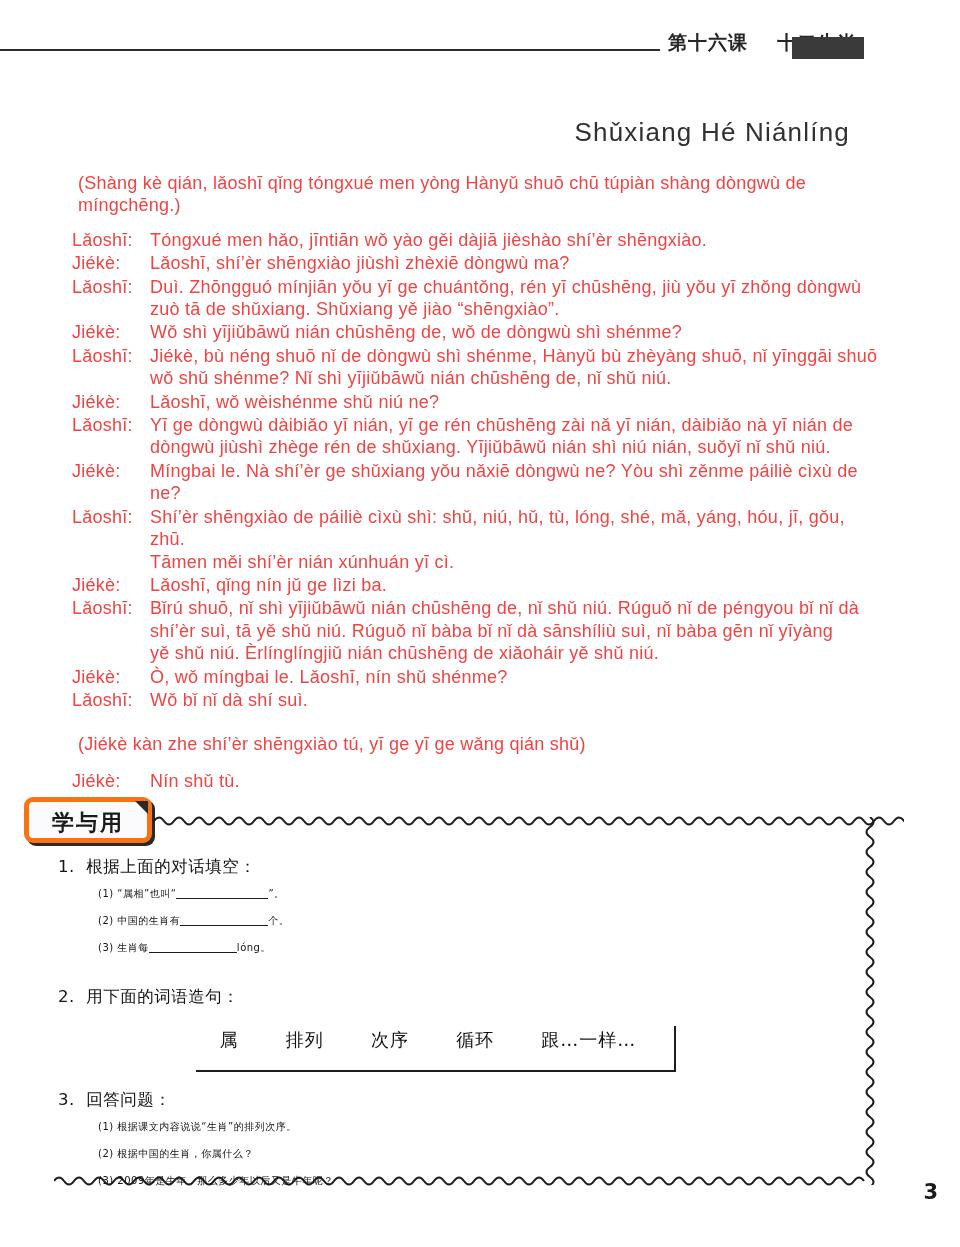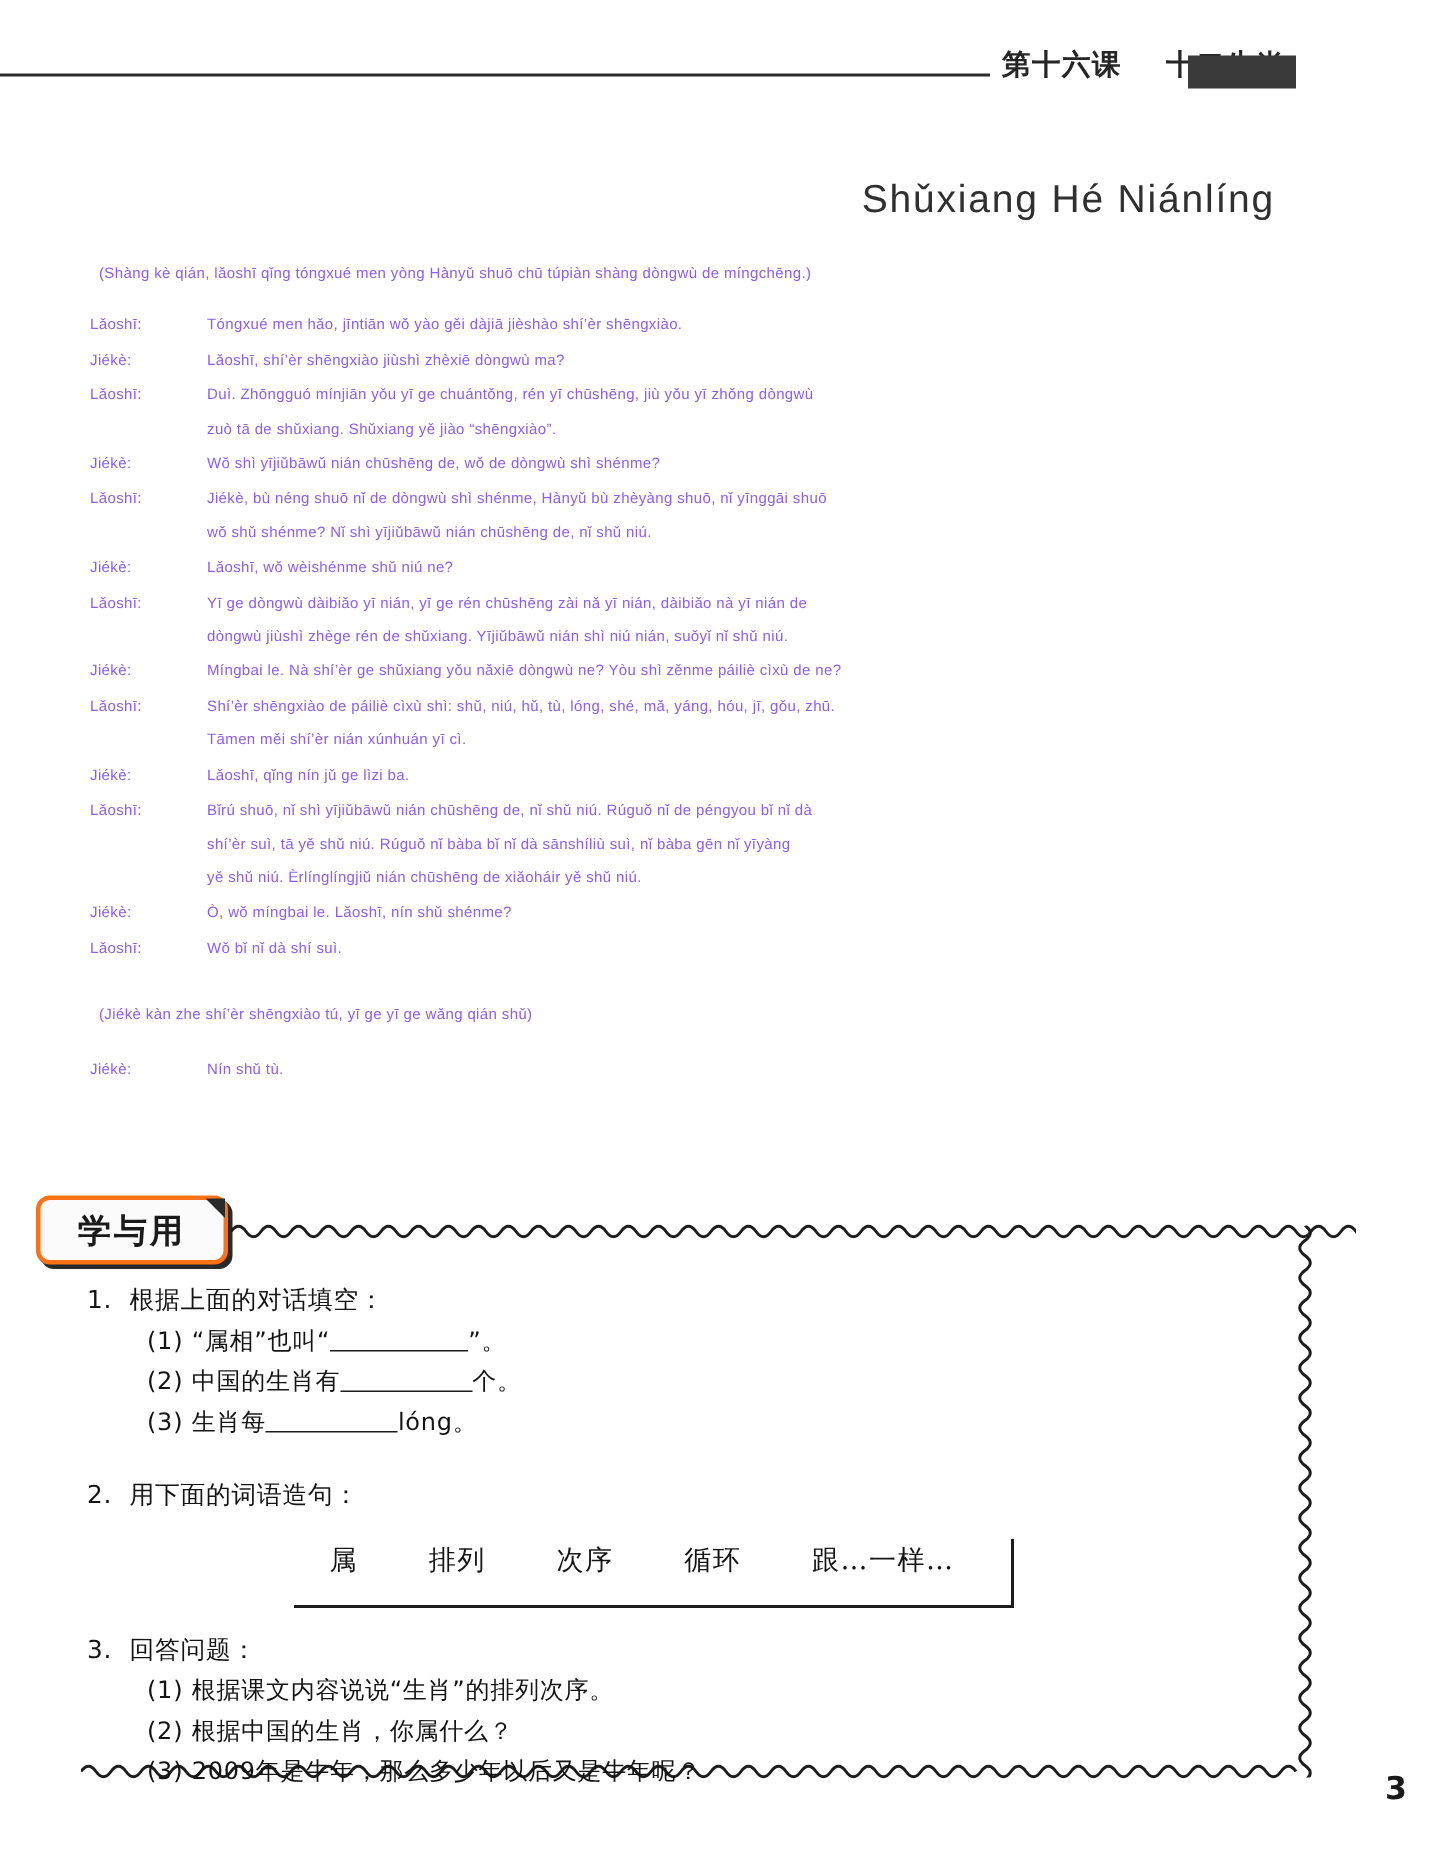--- a/index.html
+++ b/index.html
@@ -61,25 +61,25 @@
     font-size: 26px;
     letter-spacing: 1.2px;
     color: #303030;
     white-space: nowrap;
   }
 
   
   .dialogue {
     position: absolute;
     top: 172px;
-    left: 60px;
+    left: 72px;
     width: 810px;
-    font-size: 10px;
+    font-size: 18px;
     line-height: 22.4px;
-    color: #8b5cf6;
+    color: #ef4444;
     letter-spacing: 0.25px;
   }
   .stage {
     margin: 0 0 12px 6px;
     width: 795px;
   }
   .stage.second { margin-top: 22px; margin-bottom: 8px; }
   .turn {
     display: flex;
     align-items: flex-start;
@@ -107,21 +107,21 @@
     width: 880px;
     height: 420px;
   }
 
   .badge {
     position: absolute;
     left: 0;
     top: 2px;
     width: 128px;
     height: 46px;
-    border: 3px solid #f97316;
+    border: 5px solid #f97316;
     border-radius: 9px;
     box-sizing: border-box;
     background: #fbfbfb;
     box-shadow: 3px 3px 0 #2a2a2a;
   }
   .badge span {
     position: absolute;
     left: 0; right: 0;
     top: 6px;
     text-align: center;
@@ -171,21 +171,21 @@
     color: #141414;
   }
   .ex-block { margin-bottom: 6px; }
   .ex-head {
     font-size: 16.5px;
     line-height: 27px;
     letter-spacing: 0.5px;
     margin-left: 2px;
   }
   .ex-item {
-    font-size: 16px;
+    font-size: 10px;
     line-height: 27px;
     letter-spacing: 0.5px;
     margin-left: 42px;
   }
   .blank {
     display: inline-block;
     border-bottom: 1.6px solid #1b1b1b;
     height: 17px;
     vertical-align: -2px;
   }

